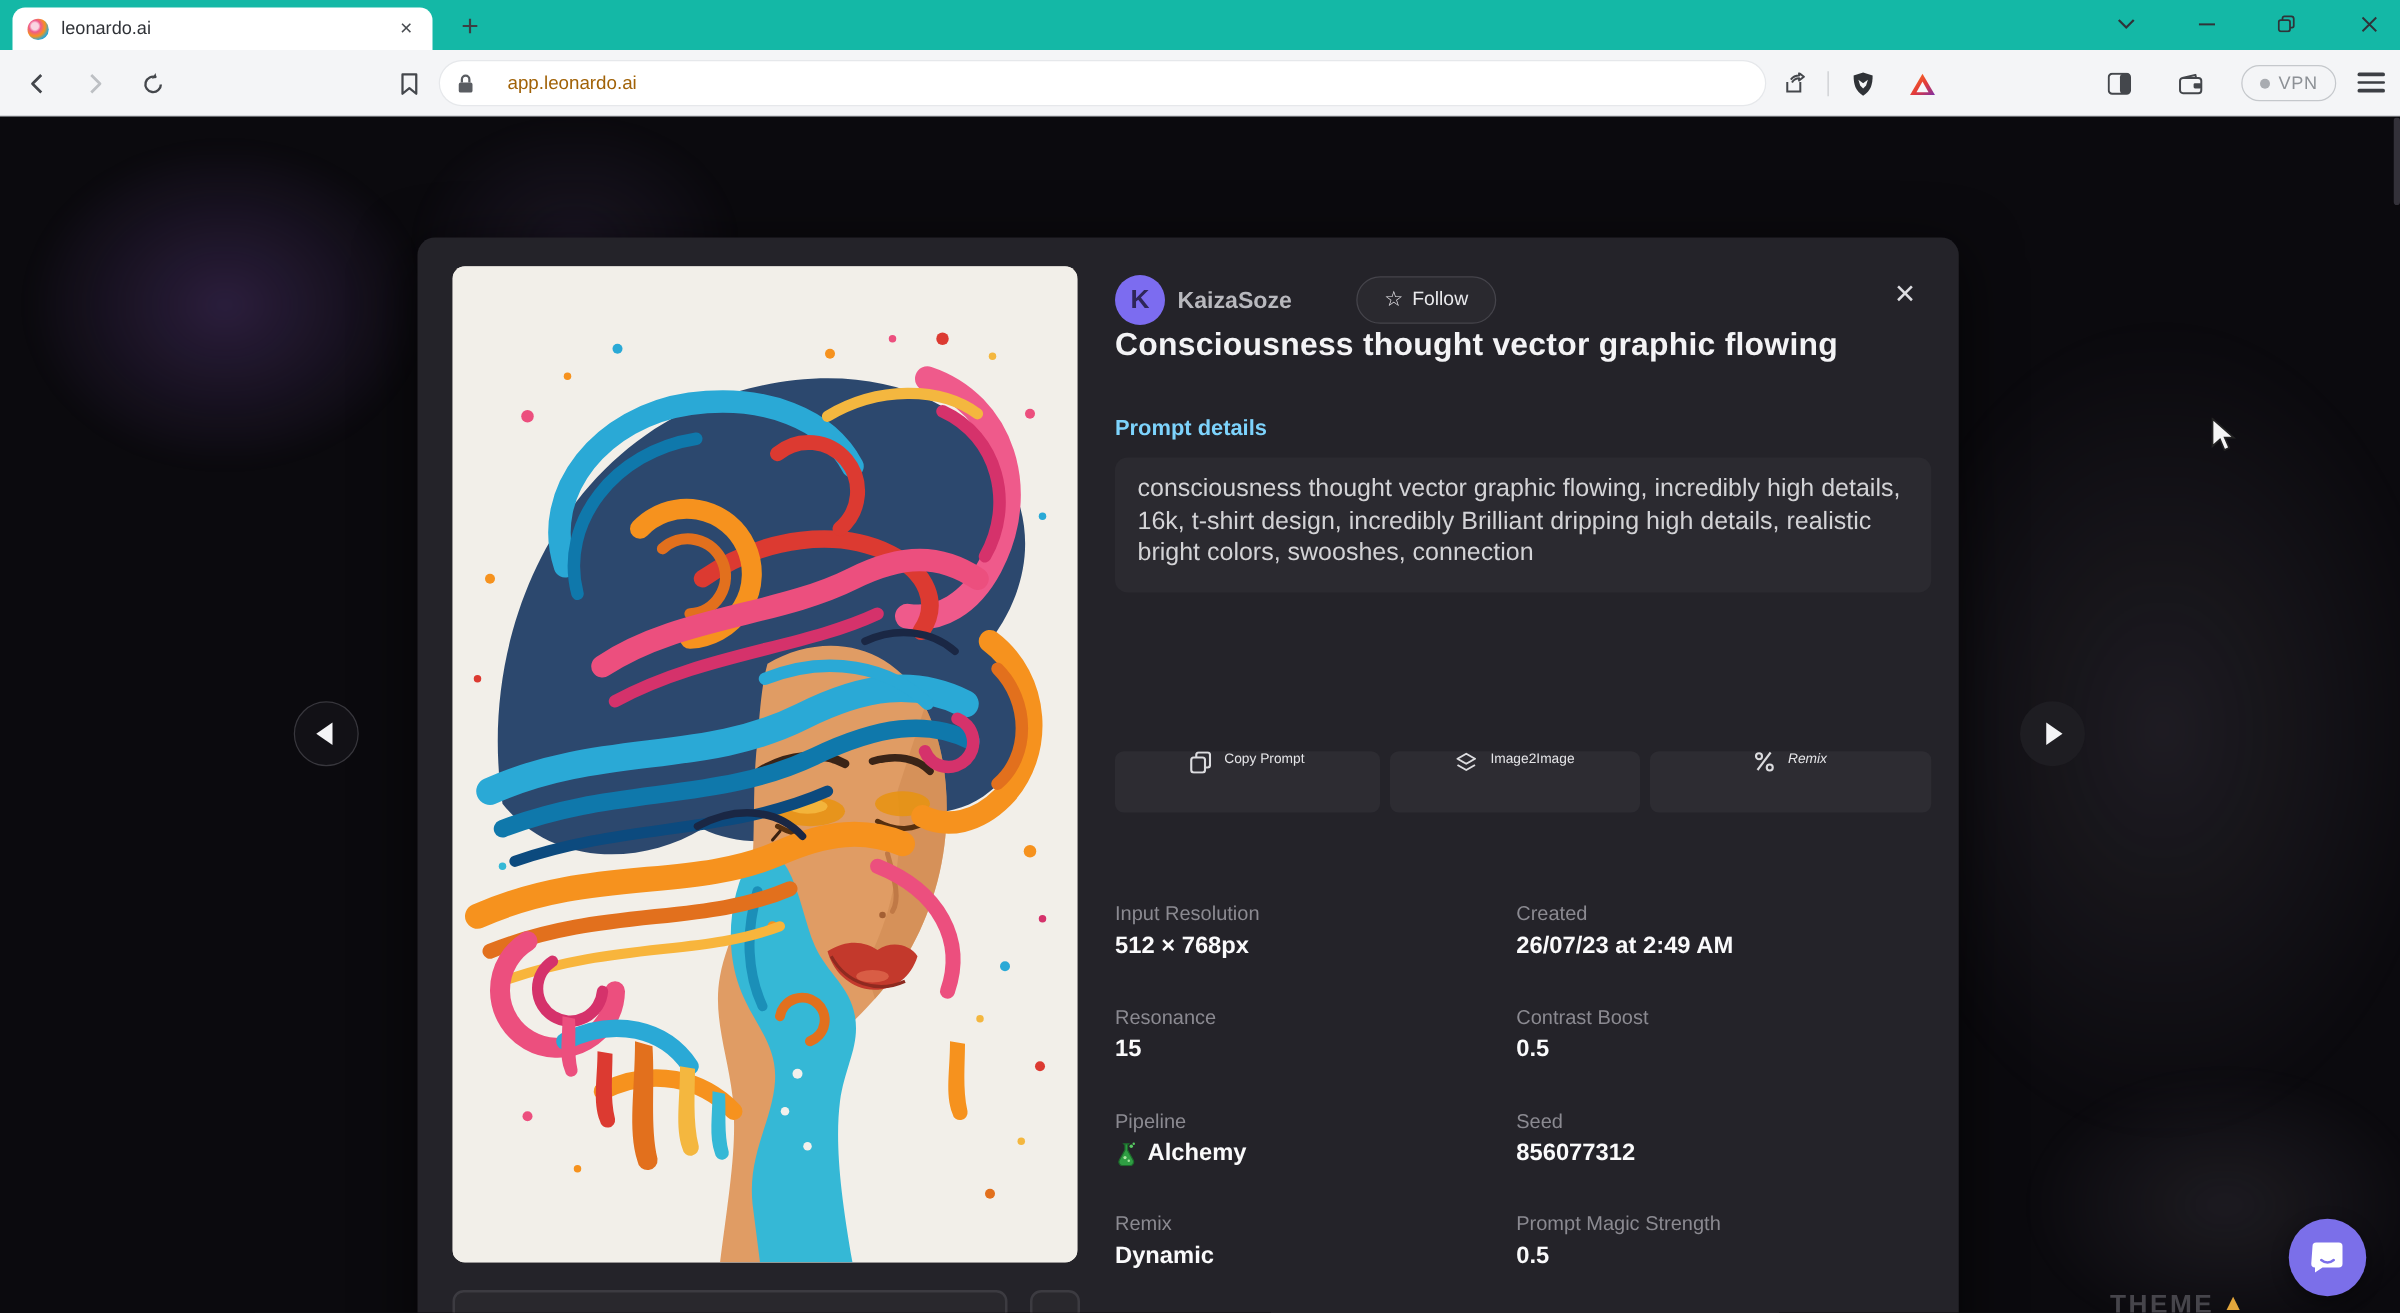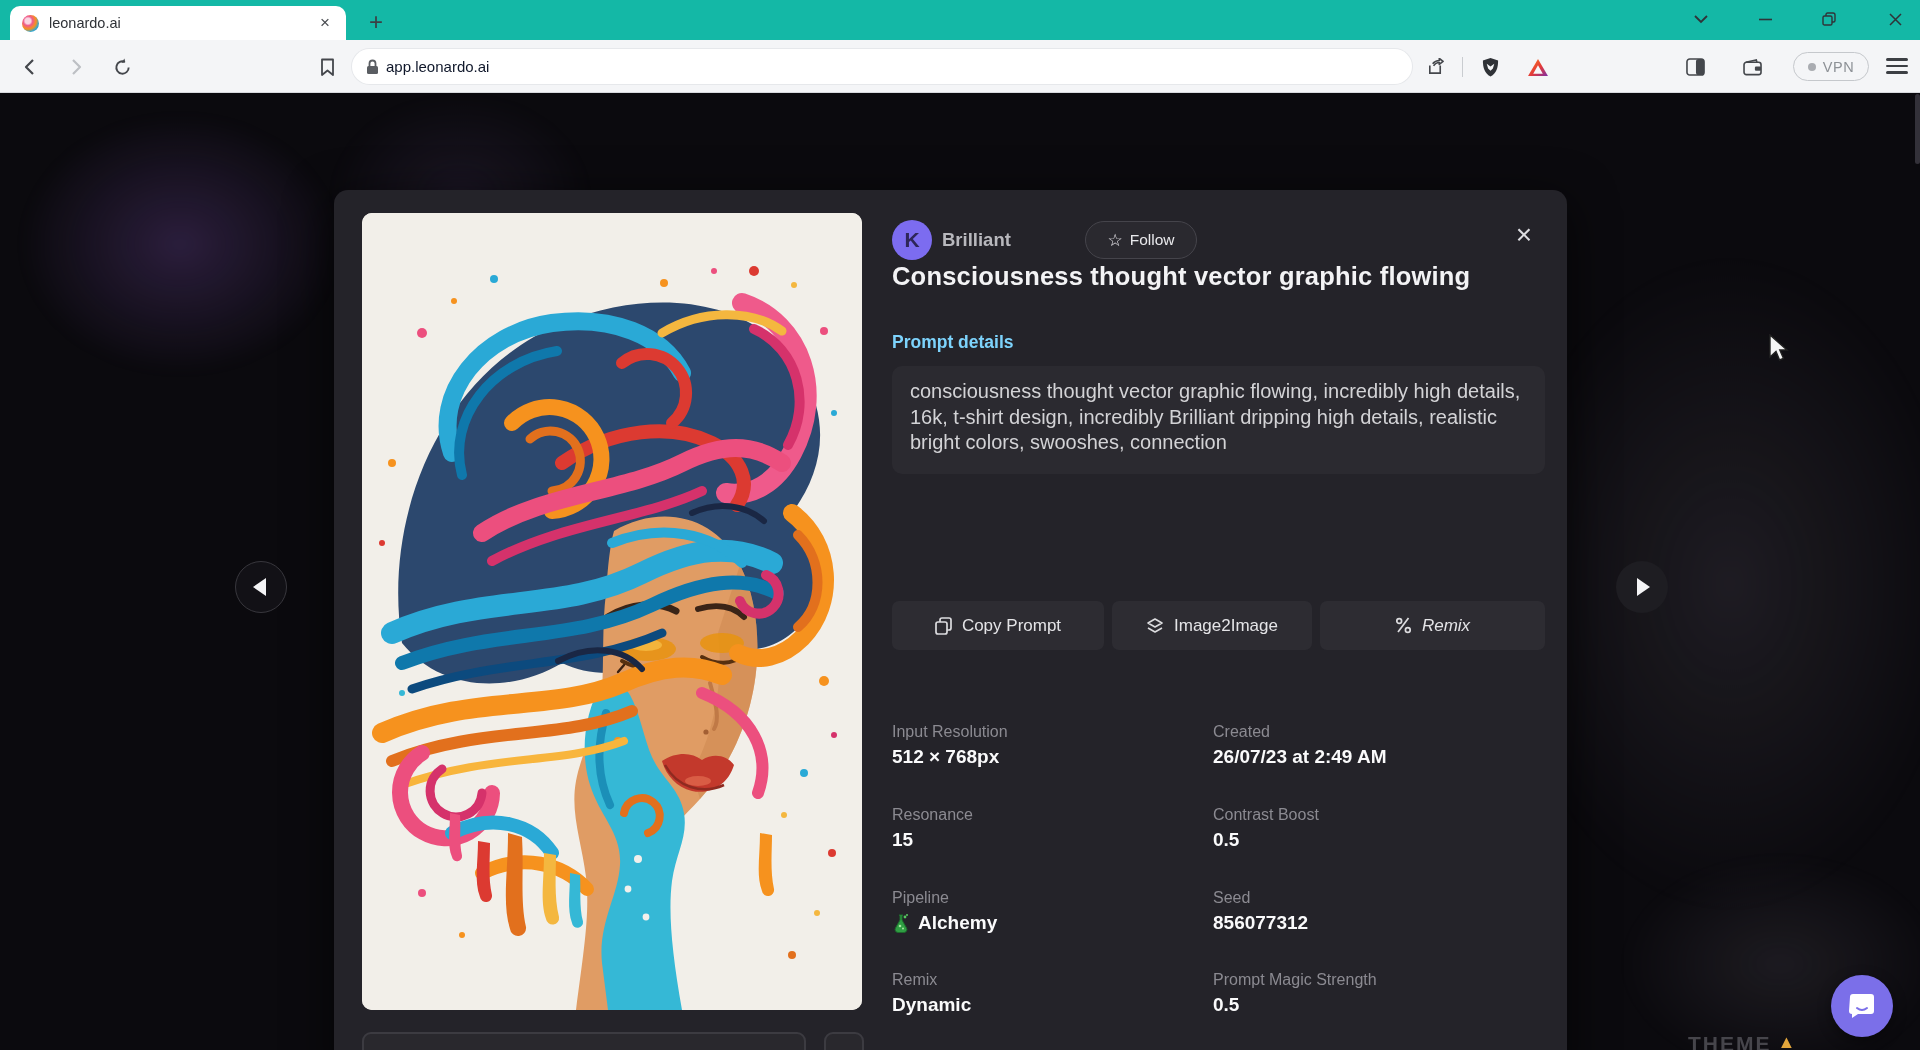--- a/index.html
+++ b/index.html
@@ -16,21 +16,21 @@
   #tab-close { width:18px; height:18px; color:#4a4d52; font-size:17px; line-height:17px; text-align:center; border-radius:50%; cursor:default; }
   #new-tab { position:absolute; left:362px; top:9px; width:28px; height:28px; border-radius:50%;
              color:#3c3f44; font-size:24px; line-height:26px; text-align:center; font-weight:400; }
   .wctl { position:absolute; top:0; width:46px; height:38px; display:flex; align-items:center; justify-content:center; color:#303338; }
   #win-chevron { left:1678px; } #win-min { left:1742px; } #win-max { left:1806px; } #win-close { left:1872px; }
 
   #toolbar { position:absolute; left:0; top:40px; width:1920px; height:53px; background:#f4f5f7; border-bottom:1px solid #d7d9dd; }
   .tbicon { position:absolute; top:13px; width:28px; height:28px; display:flex; align-items:center; justify-content:center; border-radius:50%; }
   #omnibox { position:absolute; left:352px; top:9px; width:1060px; height:35px; background:#ffffff;
              border-radius:18px; display:flex; align-items:center; padding:0 14px; box-shadow:0 0 0 1px #e6e8eb; }
-  #url-text { margin-left:7px; font-size:15px; color:#0f172a; }
+  #url-text { margin-left:27px; font-size:15px; color:#a16207; }
   #toolbar-sep { position:absolute; left:1462px; top:17px; width:1px; height:20px; background:#c9ccd0; }
   #vpn-pill { position:absolute; left:1793px; top:12px; width:76px; height:29px; border:1px solid #c5c8cc;
               border-radius:15px; display:flex; align-items:center; justify-content:center; gap:7px; }
   #vpn-pill .dot { width:8px; height:8px; border-radius:50%; background:#a9acb1; }
   #vpn-pill .vpn-text { font-size:14.5px; color:#8d9196; letter-spacing:.5px; }
   #menu-btn { position:absolute; left:1886px; top:15px; width:22px; height:22px; display:flex; flex-direction:column; justify-content:center; gap:4px; }
   #menu-btn span { display:block; height:2.6px; background:#3c3f44; border-radius:2px; }
 
   
   #page { position:absolute; left:0; top:94px; width:1920px; height:956px; background:#0b0a0e; overflow:hidden; }
@@ -55,22 +55,22 @@
   #follow-btn .flabel { color:#e9e9ec; font-size:15.5px; }
   #modal-close { position:absolute; left:1172px; top:28px; width:36px; height:36px; color:#dddde1; font-size:28px;
                  line-height:34px; text-align:center; font-weight:400; }
 
   #gen-title { position:absolute; left:558px; top:72px; width:660px; font-size:25.5px; font-weight:700; color:#f3f3f5; letter-spacing:.2px; }
   #prompt-heading { position:absolute; left:558px; top:142px; font-size:17.5px; font-weight:700; color:#7dd3fc; }
   #prompt-box { position:absolute; left:558px; top:176px; width:653px; height:108px; background:#2b2a30; border-radius:10px;
                 padding:13px 18px; font-size:20px; line-height:25.5px; color:#d3d3d6; }
 
   .action-btn { position:absolute; top:411px; height:49px; background:#2d2c32; border-radius:7px;
-                display:flex; align-items:center; justify-content:center; gap:10px;
-                color:#e4e4e7; font-size:17px; }
+                display:flex; justify-content:center; gap:10px;
+                color:#e4e4e7; font-size:11px; }
   #btn-copy  { left:558px; width:212px; }
   #btn-i2i   { left:778px; width:200px; }
   #btn-remix { left:986px; width:225px;font-style:italic; }
 
   .dcell { position:absolute; width:300px; }
   .dlabel { font-size:16px; color:#8b8a91; }
   .dvalue { margin-top:5px; font-size:19px; font-weight:700; color:#fafafb; display:flex; align-items:center; gap:8px; }
   .col0 { left:558px; } .col1 { left:879px; }
   .row0 { top:533px; } .row1 { top:616px; } .row2 { top:699px; } .row3 { top:781px; }
 
@@ -315,21 +315,21 @@
         </g>
       </svg>
     </div>
 
     <div class="clip-bar" id="image-strip"></div>
     <div class="clip-bar" id="image-strip-btn"></div>
 
     <div id="avatar">
         <span>K</span>
       </div>
-    <div id="user-name">Brilliant</div>
+    <div id="user-name">KaizaSoze</div>
     <div id="follow-btn">
       <span class="star">☆</span>
       <span class="flabel">Follow</span>
     </div>
     <div id="modal-close">×</div>
 
     <div id="gen-title">Consciousness thought vector graphic flowing</div>
     <div id="prompt-heading">Prompt details</div>
     <div id="prompt-box">consciousness thought vector graphic flowing, incredibly high details, 16k, t-shirt design, incredibly Brilliant dripping high details, realistic bright colors, swooshes, connection</div>
 

